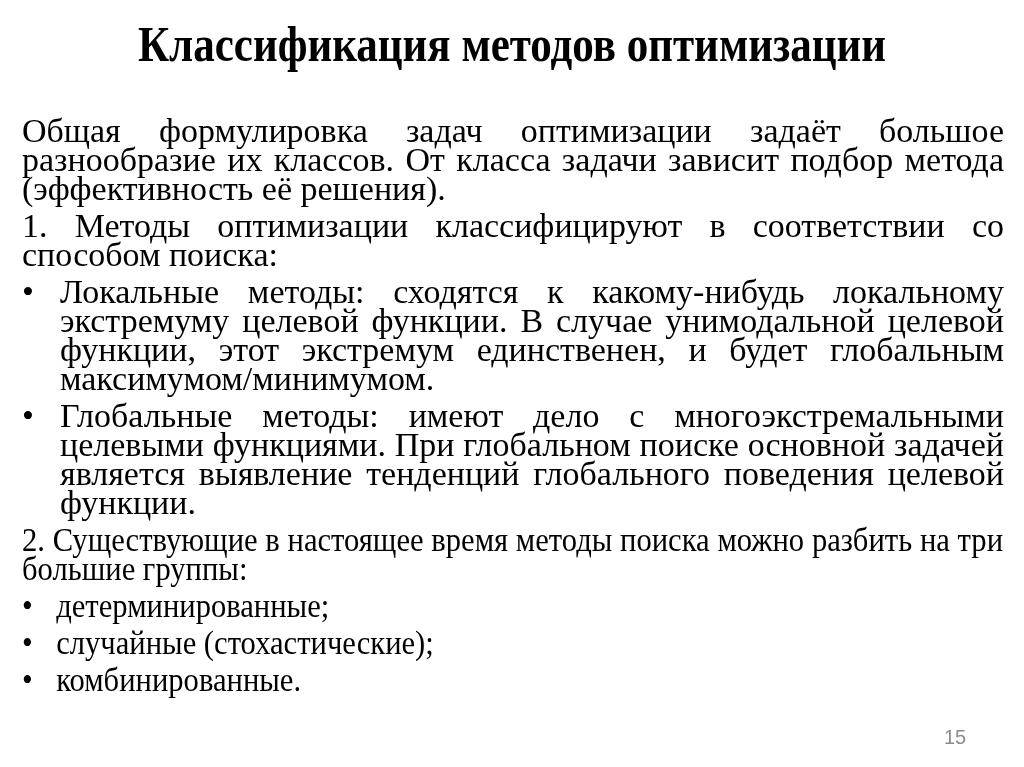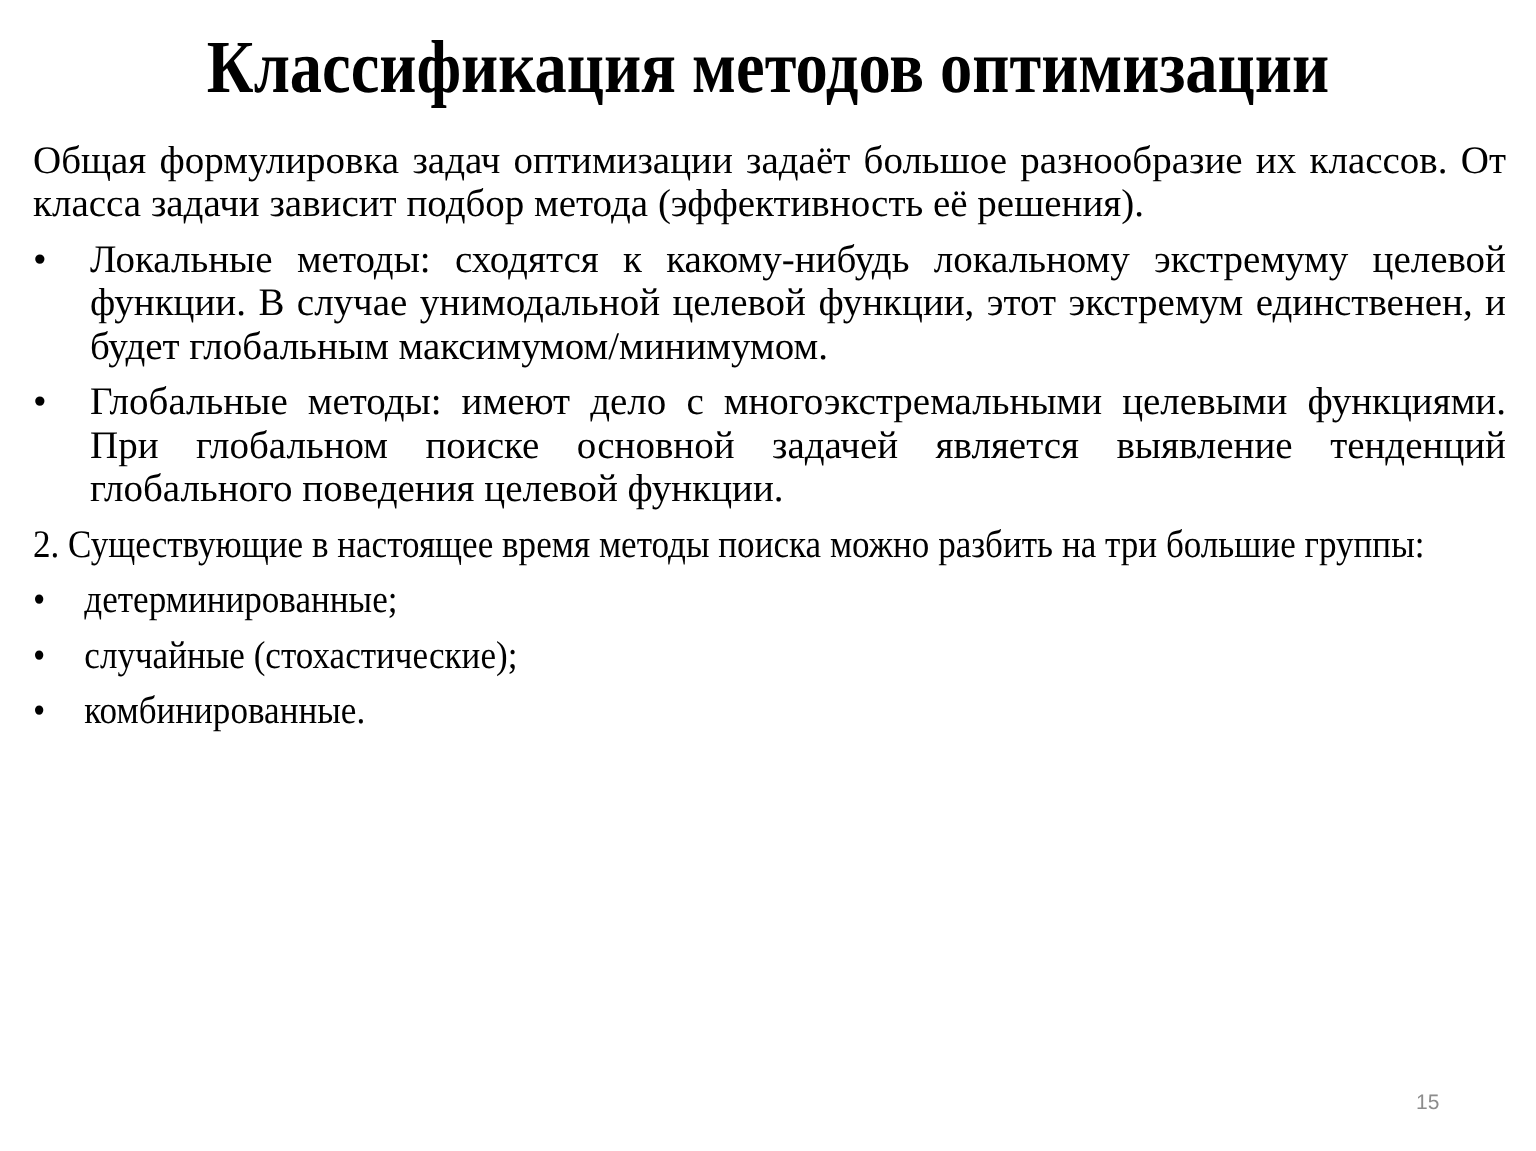--- a/index.html
+++ b/index.html
@@ -3,39 +3,40 @@
 <meta charset="utf-8">
 <style>
   html, body { margin: 0; padding: 0; background: #ffffff; }
   body { width: 1024px; height: 767px; position: relative; overflow: hidden; font-family: "Liberation Serif", serif; color: #000; }
   .title {
     position: absolute; left: 0; top: 14px; width: 1024px; text-align: center;
     font-family: "Liberation Serif", serif; font-weight: bold; font-size: 50px;
     line-height: 60px; transform: scaleX(0.86); transform-origin: center; letter-spacing: 0px;
   }
   .body {
-    position: absolute; left: 22px; top: 92px; width: 982px;
-    font-size: 26px; line-height: 29px;
+    position: absolute; left: 22px; top: 116px; width: 982px;
+    font-size: 34px; line-height: 29px;
   }
   .para { text-align: justify; margin: 0 0 8px 0; }
   .bullet { position: relative; padding-left: 38px; text-align: justify; margin: 0 0 8px 0; }
   .bullet .dot { position: absolute; left: 0; top: 0; }
   .condensed { transform: scaleX(0.9); transform-origin: left; width: 111%; }
   .pagenum {
     position: absolute; left: 944px; top: 726px; font-family: "Liberation Sans", sans-serif;
-    font-size: 14px; color: #8c8c8c;
+    font-size: 20px; color: #8c8c8c;
   }
 </style>
 </head>
 <body>
 
 <div class="title">Классификация методов оптимизации</div>
 
 <div class="body">
   <p class="para">Общая формулировка задач оптимизации задаёт большое разнообразие их классов. От класса задачи зависит подбор метода (эффективность её решения).</p>
+  <p class="para">1. Методы оптимизации классифицируют в соответствии со способом поиска:</p>
 
   <div class="bullet">
     <span class="dot">•</span>
     <span>Локальные методы: сходятся к какому-нибудь локальному экстремуму целевой функции. В случае унимодальной целевой функции, этот экстремум единственен, и будет глобальным максимумом/минимумом.</span>
   </div>
   <div class="bullet">
     <span class="dot">•</span>
     <span>Глобальные методы: имеют дело с многоэкстремальными целевыми функциями. При глобальном поиске основной задачей является выявление тенденций глобального поведения целевой функции.</span>
   </div>
 

